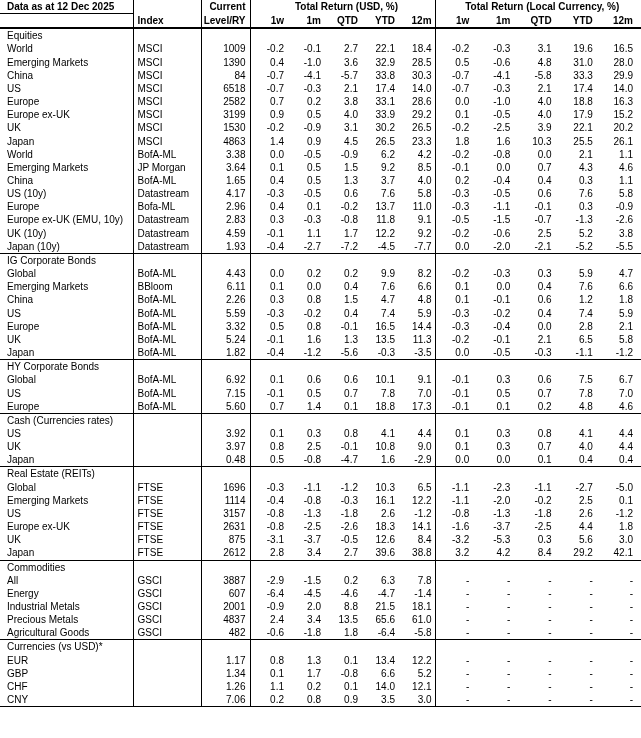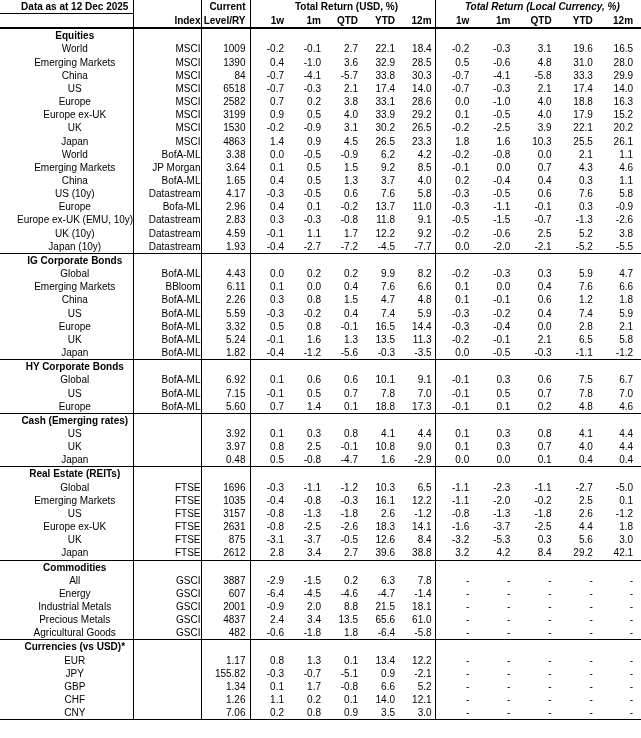--- a/index.html
+++ b/index.html
@@ -22,33 +22,33 @@
   }
   td {
     height: 13.15px;
     line-height: 13.15px;
     padding: 0;
     white-space: nowrap;
     overflow: hidden;
     vertical-align: middle;
   }
   thead td { font-weight: bold; }
-  .c-name  { text-align: center;  padding-left: 17px; margin-left: 38px; }
-  .c-index { text-align: right;  padding-left: 4px; border-left: 1px solid #000; }
+  .c-name  { text-align: left;  padding-left: 7px; margin-left: 38px; }
+  .c-index { text-align: left;  padding-left: 4px; border-left: 1px solid #000; }
   .c-level { text-align: right; padding-right: 4px; border-left: 1px solid #000; border-right: 1px solid #000; }
   .c-usd   { text-align: right; padding-right: 3px; }
   .c-lc    { text-align: right; padding-right: 7px; }
   .c-lc.first { border-left: 1px solid #000; }
   td.c-lc:last-child { padding-right: 8px; }
   .h-title { border-bottom: 1px solid #000; }
   .h-group { text-align: center; padding-left: 8px; }
-  .h-group.lc { border-left: 1px solid #000; font-style: italic; }
+  .h-group.lc { border-left: 1px solid #000; }
   .h-row2 td { border-bottom: 2px solid #000; }
   tr.sec td { border-top: 1px solid #000; }
-  .sec-title { font-weight: bold; }
+  .sec-title { font-weight: normal; }
   tbody tr:last-child td { border-bottom: 1px solid #000; }
 </style>
 </head>
 <body>
 
 <table>
   <colgroup>
     <col style="width:133px">
     <col style="width:68px">
     <col style="width:49px">
@@ -517,21 +517,21 @@
         <td class="c-usd">0.1</td>
         <td class="c-usd">18.8</td>
         <td class="c-usd">17.3</td>
         <td class="c-lc first">-0.1</td>
         <td class="c-lc">0.1</td>
         <td class="c-lc">0.2</td>
         <td class="c-lc">4.8</td>
         <td class="c-lc">4.6</td>
       </tr>
       <tr class="sec">
-        <td class="c-name sec-title">Cash (Emerging rates)</td>
+        <td class="c-name sec-title">Cash (Currencies rates)</td>
         <td class="c-index"></td>
         <td class="c-level"></td>
         <td class="c-usd"></td>
         <td class="c-usd"></td>
         <td class="c-usd"></td>
         <td class="c-usd"></td>
         <td class="c-usd"></td>
         <td class="c-lc first"></td>
         <td class="c-lc"></td>
         <td class="c-lc"></td>
@@ -609,21 +609,21 @@
         <td class="c-usd">6.5</td>
         <td class="c-lc first">-1.1</td>
         <td class="c-lc">-2.3</td>
         <td class="c-lc">-1.1</td>
         <td class="c-lc">-2.7</td>
         <td class="c-lc">-5.0</td>
       </tr>
       <tr>
         <td class="c-name">Emerging Markets</td>
         <td class="c-index">FTSE</td>
-        <td class="c-level">1035</td>
+        <td class="c-level">1114</td>
         <td class="c-usd">-0.4</td>
         <td class="c-usd">-0.8</td>
         <td class="c-usd">-0.3</td>
         <td class="c-usd">16.1</td>
         <td class="c-usd">12.2</td>
         <td class="c-lc first">-1.1</td>
         <td class="c-lc">-2.0</td>
         <td class="c-lc">-0.2</td>
         <td class="c-lc">2.5</td>
         <td class="c-lc">0.1</td>
@@ -802,35 +802,20 @@
         <td class="c-usd">0.1</td>
         <td class="c-usd">13.4</td>
         <td class="c-usd">12.2</td>
         <td class="c-lc first">-</td>
         <td class="c-lc">-</td>
         <td class="c-lc">-</td>
         <td class="c-lc">-</td>
         <td class="c-lc">-</td>
       </tr>
       <tr>
-        <td class="c-name">JPY</td>
-        <td class="c-index"></td>
-        <td class="c-level">155.82</td>
-        <td class="c-usd">-0.3</td>
-        <td class="c-usd">-0.7</td>
-        <td class="c-usd">-5.1</td>
-        <td class="c-usd">0.9</td>
-        <td class="c-usd">-2.1</td>
-        <td class="c-lc first">-</td>
-        <td class="c-lc">-</td>
-        <td class="c-lc">-</td>
-        <td class="c-lc">-</td>
-        <td class="c-lc">-</td>
-      </tr>
-      <tr>
         <td class="c-name">GBP</td>
         <td class="c-index"></td>
         <td class="c-level">1.34</td>
         <td class="c-usd">0.1</td>
         <td class="c-usd">1.7</td>
         <td class="c-usd">-0.8</td>
         <td class="c-usd">6.6</td>
         <td class="c-usd">5.2</td>
         <td class="c-lc first">-</td>
         <td class="c-lc">-</td>

